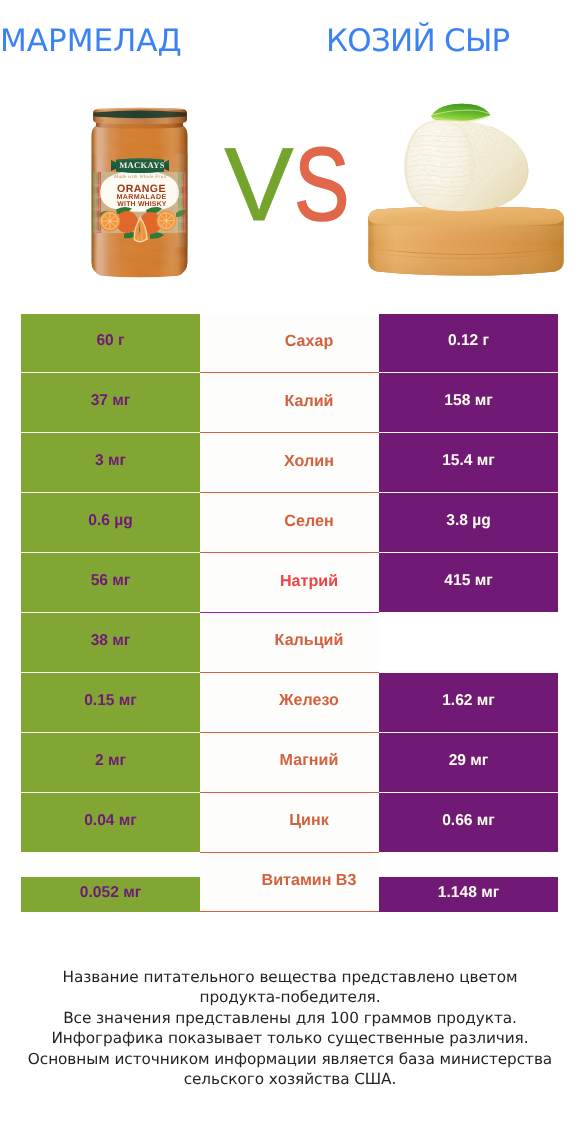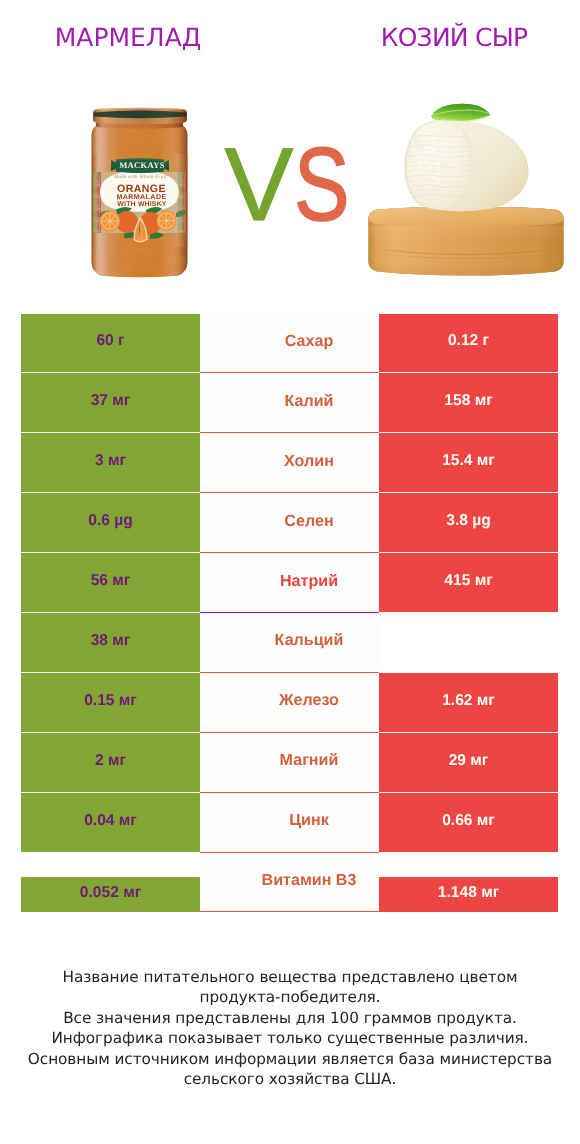--- a/index.html
+++ b/index.html
@@ -1,21 +1,21 @@
 <!DOCTYPE html>
 <html><head>
 <meta charset="utf-8">
 <style>
   html,body{margin:0;padding:0;background:#fff;}
   body{width:580px;height:1144px;font-family:"Liberation Sans",sans-serif;-webkit-font-smoothing:antialiased;text-rendering:geometricPrecision;}
   .page{position:relative;width:580px;height:1144px;overflow:hidden;background:#fff;}
 
   
-  .title{position:absolute;top:22.5px;font-size:25px;font-family:"DejaVu Sans",sans-serif;
-         color:#a21caf;font-weight:400;text-align:center;white-space:nowrap;}
+  .title{position:absolute;top:22.5px;font-size:31px;font-family:"DejaVu Sans",sans-serif;
+         color:#3b82f6;font-weight:400;text-align:left;white-space:nowrap;}
   #t-left{left:0;width:256px;}
   #t-right{left:326px;width:256px;letter-spacing:-0.75px;}
 
   
   .hero{position:absolute;left:0;top:0;width:572px;height:300px;}
   .prod{position:absolute;}
   #jar-wrap{left:0;top:0;width:580px;height:300px;}
   #jar-wrap svg{position:absolute;left:80px;top:100px;}
   #cheese-wrap{left:0px;top:0px;width:580px;height:300px;}
   #cheese-wrap svg{position:absolute;left:360px;top:95px;}
@@ -26,21 +26,21 @@
   .vs .v{color:#74a42e;-webkit-text-stroke:0.8px #74a42e;}
   .vs .s{color:#e0674a;transform:scaleX(.8);transform-origin:left center;margin-left:0px;margin-right:-15px;-webkit-text-stroke:1.6px #e0674a;}
 
   
   .cmp{position:absolute;left:21px;top:313.5px;width:537px;}
   .row{display:flex;height:59.9px;}
   .cell{width:179px;box-sizing:border-box;display:flex;align-items:center;justify-content:center;padding-bottom:3px;
         font-size:15.6px;font-weight:bold;font-family:"Liberation Sans",sans-serif;}
   .cell.l{background:#81a633;color:#701a75;border-bottom:1px solid #fffdf2;}
   .cell.m{background:#fdfdfc;}
-  .cell.r{background:#ef4444;color:#fffdf2;border-bottom:1px solid #fffdf2;}
+  .cell.r{background:#701a75;color:#fffdf2;border-bottom:1px solid #fffdf2;}
   .row:last-child .cell.l,.row:last-child .cell.r{border-bottom:none;margin-top:24px;}
   .cell.m{font-size:16.1px;font-weight:bold;padding-left:39px;}
   .cell.m.orange{color:#d2613f;border-bottom:1px solid #d2613f;}
   .cell.m.green{color:#ef4444;border-bottom:1px solid #a21caf;}
 
   
   .footer{position:absolute;left:0;top:967px;width:580px;text-align:center;
           font-size:15.3px;line-height:20.4px;color:#232323;font-family:"DejaVu Sans",sans-serif;letter-spacing:-0.08px;}
   .footer div{white-space:nowrap;}
 </style>

